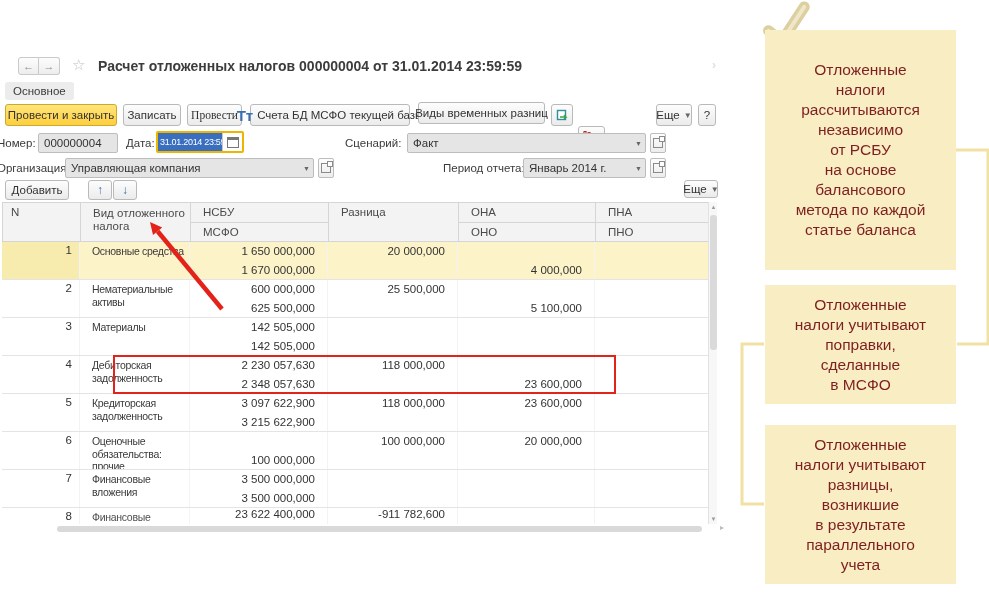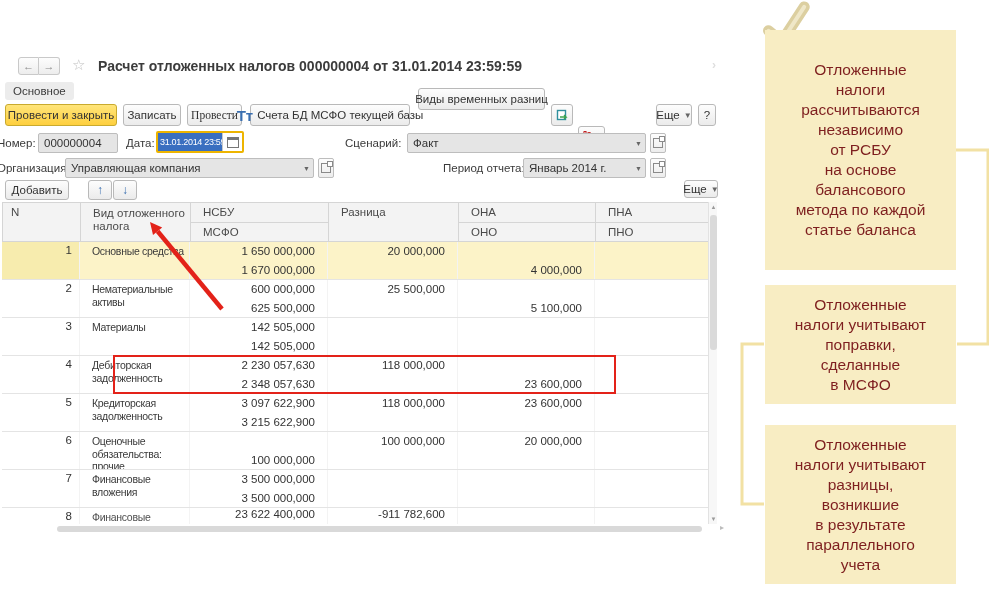--- a/index.html
+++ b/index.html
@@ -89,21 +89,21 @@
 
   <div class="abs tab" style="left:5px;top:82px;">Основное</div>
 
   <div class="abs btn primary" style="left:5px;top:104px;width:112px;">Провести и закрыть</div>
   <div class="abs btn" style="left:123px;top:104px;width:58px;">Записать</div>
   <div class="abs btn" style="left:187px;top:104px;width:55px;font-family:Liberation Serif, serif;">Провести</div>
   <div class="abs btn" style="left:250px;top:104px;width:160px;">
     <span class="icon-tt">Тт</span>
     <span>Счета БД МСФО текущей базы</span>
   </div>
-  <div class="abs btn" style="left:418px;top:88px;width:127px;">Виды временных разниц</div>
+  <div class="abs btn" style="left:418px;top:102px;width:127px;">Виды временных разниц</div>
   <div class="abs btn iconbtn" style="left:551px;top:104px;width:22px;">
     <svg width="12" height="12" viewBox="0 0 12 12">
       <rect x="1.5" y="1.5" width="8" height="9" fill="#fff" stroke="#2e8f9d" stroke-width="1.4"></rect>
       <path d="M4 8 L10 8 L8 6 M10 8 L8 10" stroke="#3aa24e" stroke-width="1.3" fill="none"></path>
     </svg>
   </div>
   <div class="abs btn iconbtn" style="left:578px;top:104px;width:27px;">
     <span class="dt">Дт</span>
     <span class="kt">Кт</span>
   </div>

